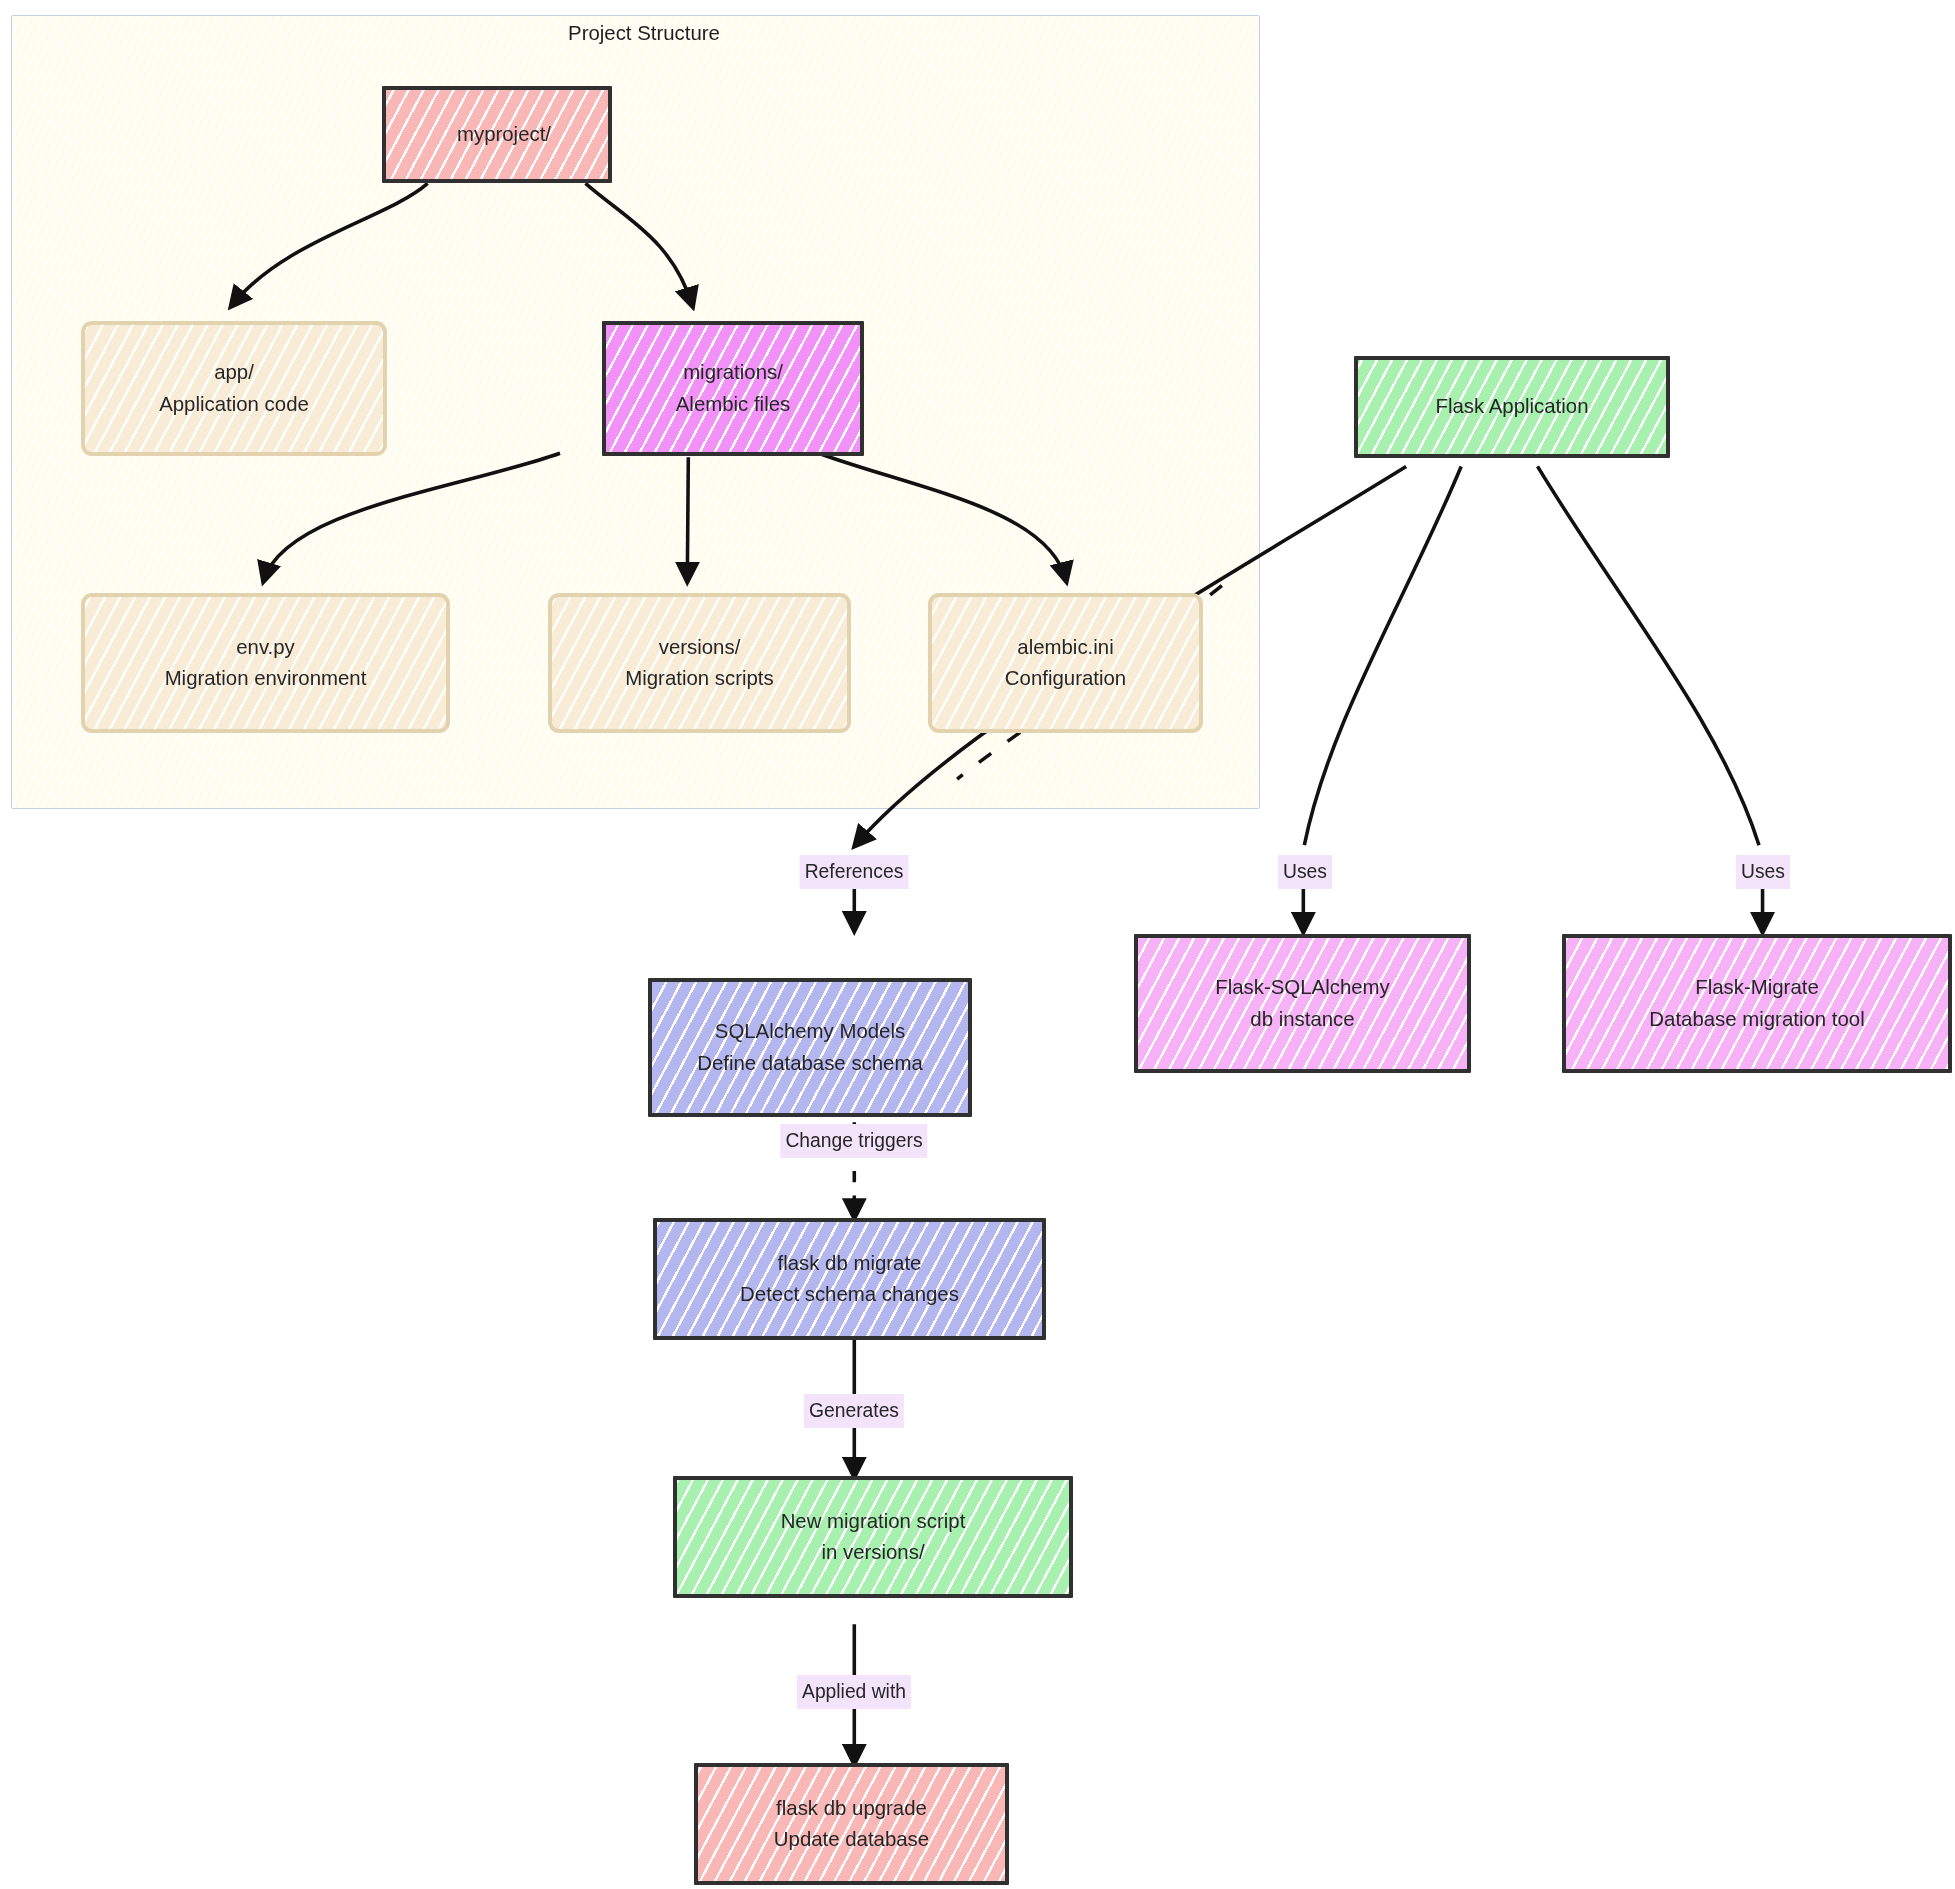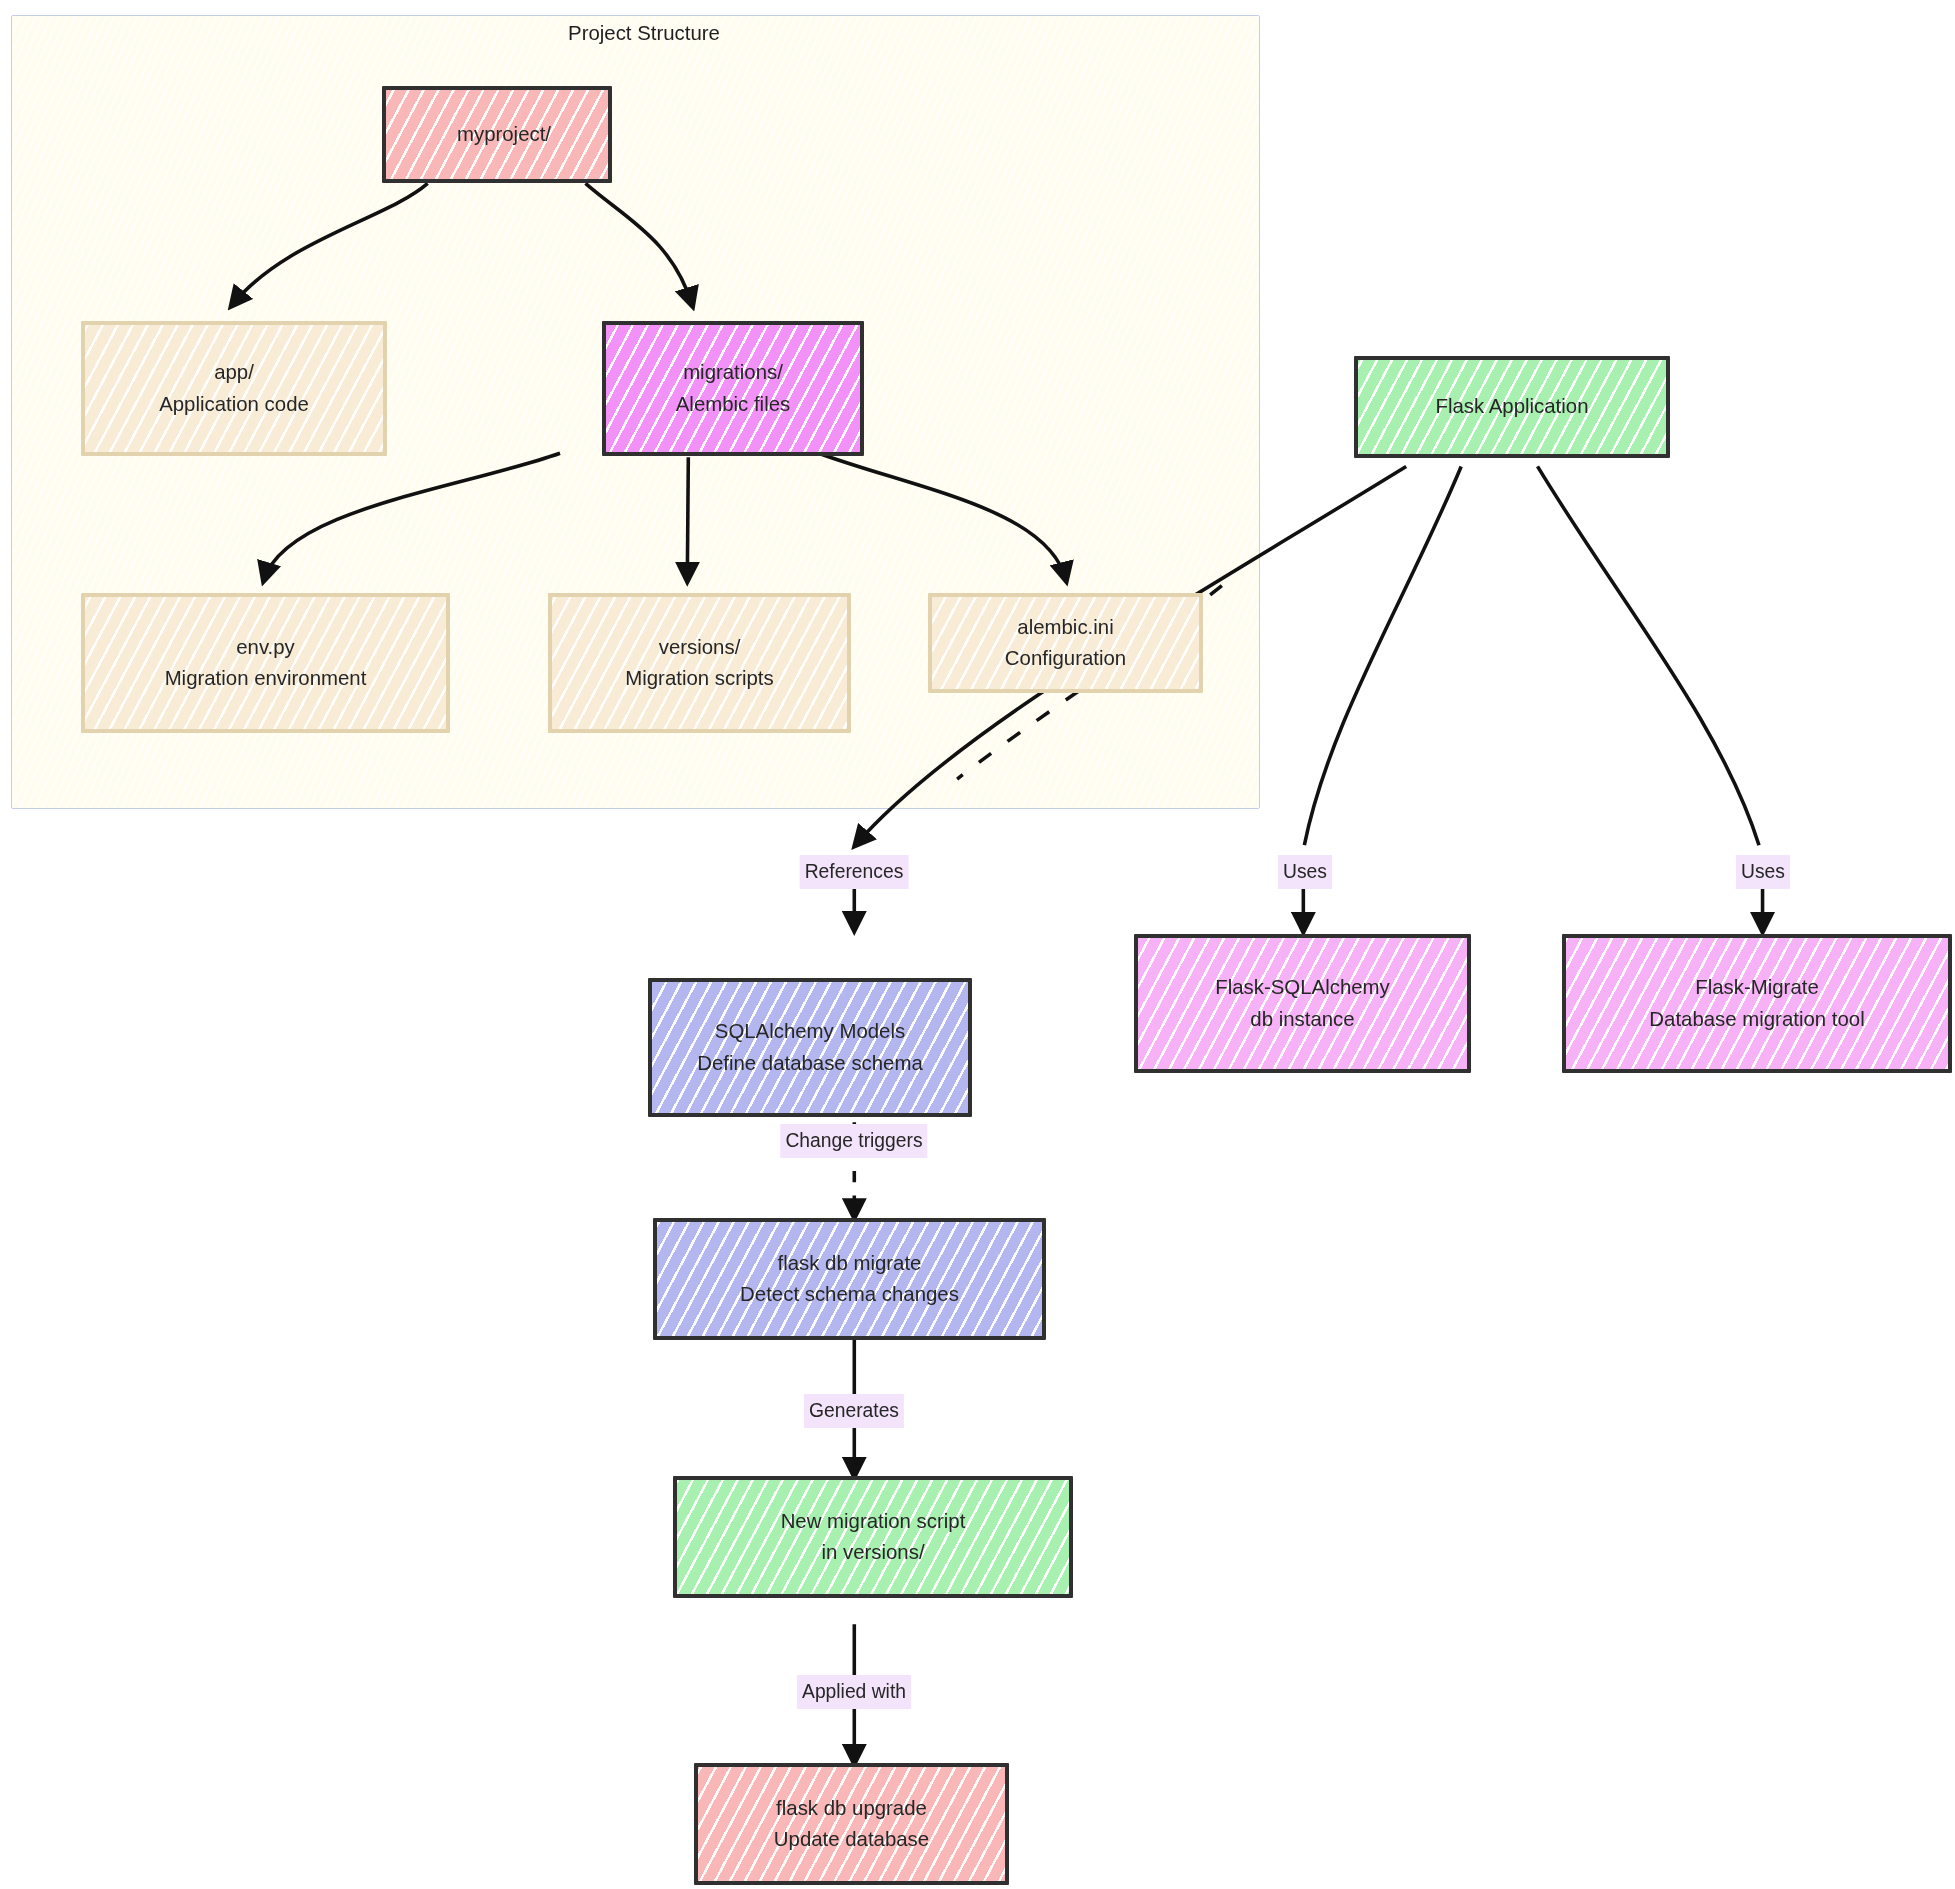--- a/index.html
+++ b/index.html
@@ -73,21 +73,21 @@
     pointer-events: none;
   }
   .node.dark  { border: 4.6px solid #303030; }
   .node.beige { border: 4.6px solid #e3d2ae; }
 
   .n-red   { background: #f9b7b7; }
   .n-pink  { background: #f291f7; margin-left: 44px; }
   .n-pink2 { background: #f6b1f7; }
   .n-green { background: #a8f0b0; }
   .n-blue  { background: #b4b7ef; }
-  .n-beige { background: #f9ecd6; }
+  .n-beige { background: #f9ecd6; border-radius: 11px; }
 
   
   .edge-label {
     position: absolute;
     background: #f3e3fb;
     color: #262626;
     font-size: 19.3px;
     line-height: 1.0;
     padding: 7.1px 5.1px 8.1px 5.1px;
     white-space: nowrap;
@@ -166,21 +166,21 @@
     <span class="lbl">env.py</span>
     <span class="lbl">Migration environment</span>
   </div>
 
   <div class="node beige n-beige" style="left:536px; top:593px; width:303px; height:140px;margin-left:12px;">
     <span class="hatch"></span>
     <span class="lbl">versions/</span>
     <span class="lbl">Migration scripts</span>
   </div>
 
-  <div class="node beige n-beige" style="left:928px; top:593px; width:275px; height:100px;">
+  <div class="node beige n-beige" style="left:928px; top:593px; width:275px; height:140px;">
     <span class="hatch"></span>
     <span class="lbl">alembic.ini</span>
     <span class="lbl">Configuration</span>
   </div>
 
   <div class="node dark n-green" style="left:1354px; top:356px; width:316px; height:102px;text-align:right;">
     <span class="hatch"></span>
     <span class="lbl">Flask Application</span>
   </div>
 

